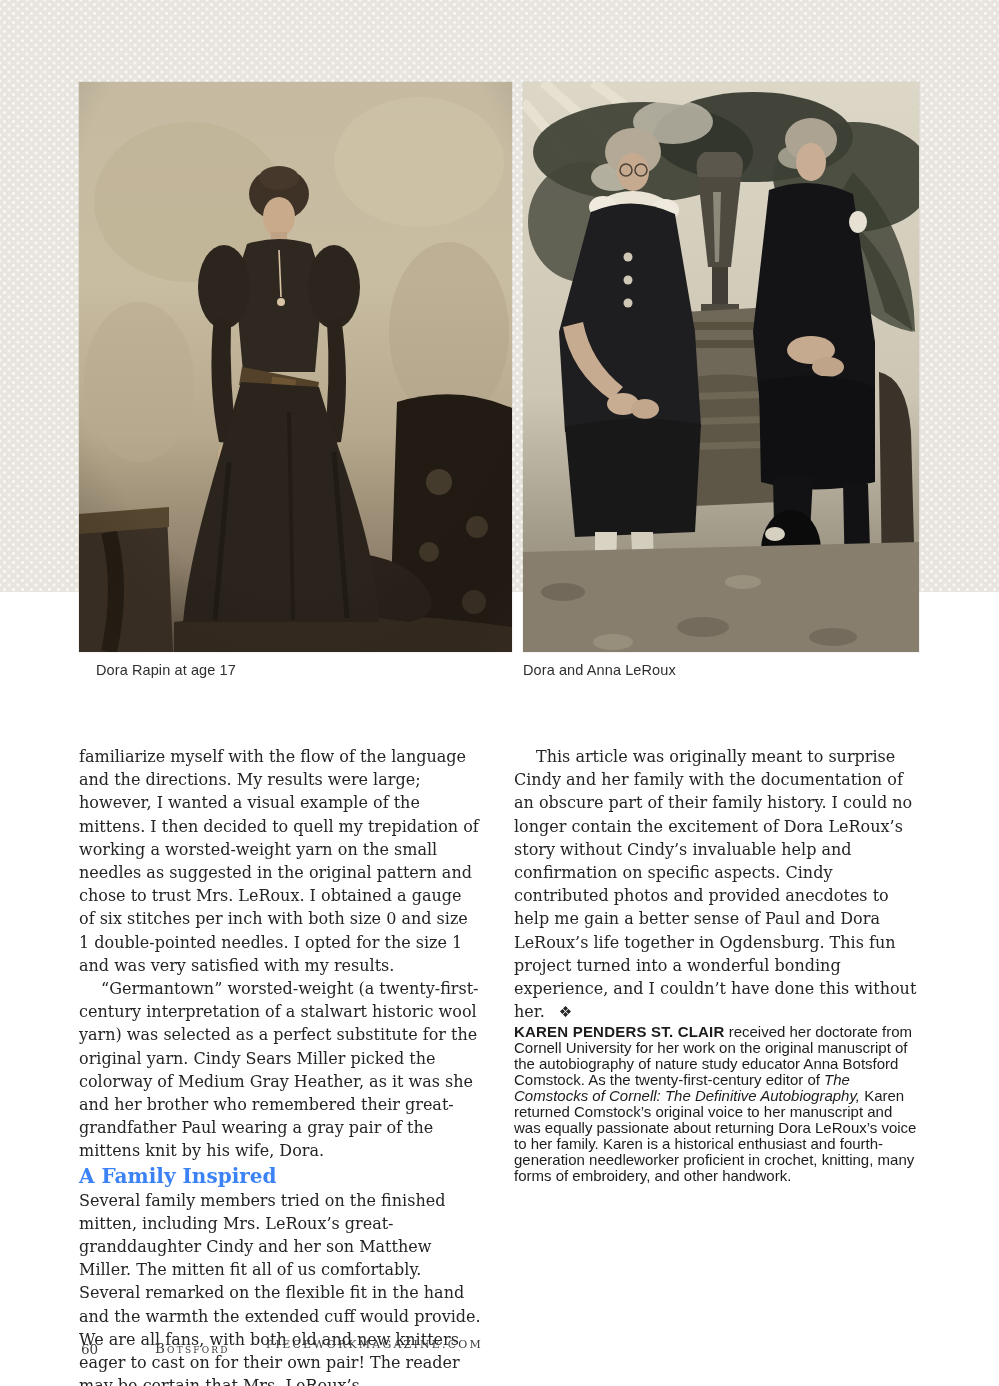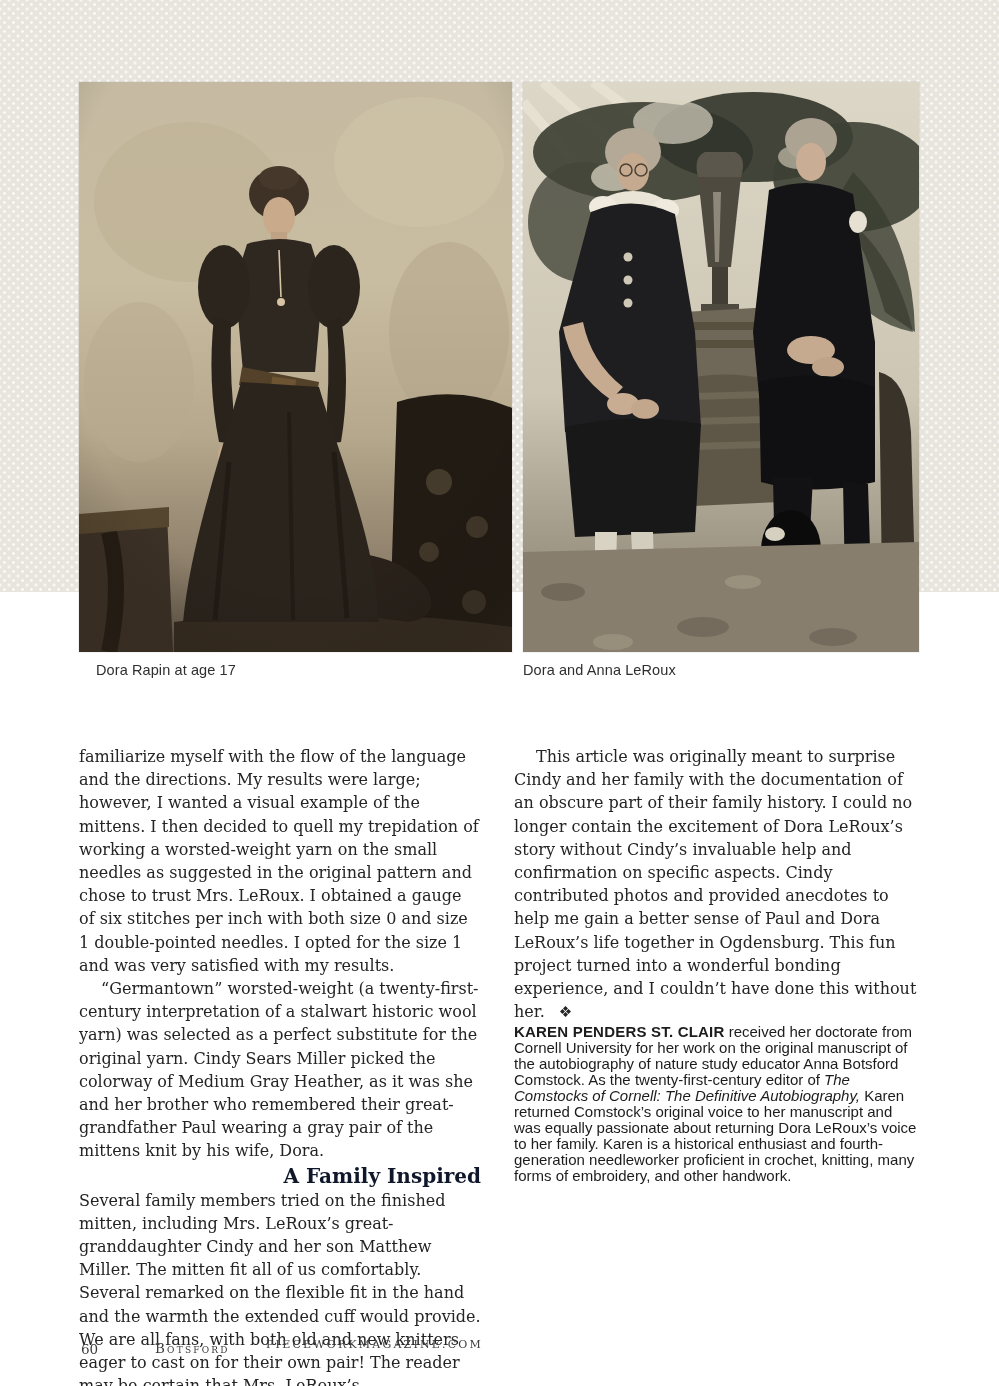--- a/index.html
+++ b/index.html
@@ -31,22 +31,22 @@
   .col{
     position:absolute;top:745px;
     font-size:16px;line-height:23.2px;color:#242424;
     text-align:left;
   }
   .col-left{left:79px;width:402px;}
   .col-right{left:514px;width:408px;}
   .col p{margin:0;}
   .indent{text-indent:22px;}
   .section-heading{
-    font-weight:bold;font-size:20px;line-height:25px;color:#0f172a;
-    text-align:right;margin:1px 0 0 0;
+    font-weight:bold;font-size:20px;line-height:25px;color:#3b82f6;
+    text-align:left;margin:1px 0 0 0;
   }
   .end-mark{margin-left:14px;font-size:15px;color:#242424;}
   .bio{
     margin-top:16px;
     font-family:"Liberation Sans",sans-serif;
     font-size:15px;line-height:16px;color:#1c1c1c;
   }
   .bio-name{font-weight:bold;letter-spacing:0.2px;}
   .bio-italic{font-style:italic;}
   .footer{position:absolute;left:0;top:1338px;width:999px;height:24px;color:#3c3c3c;}

